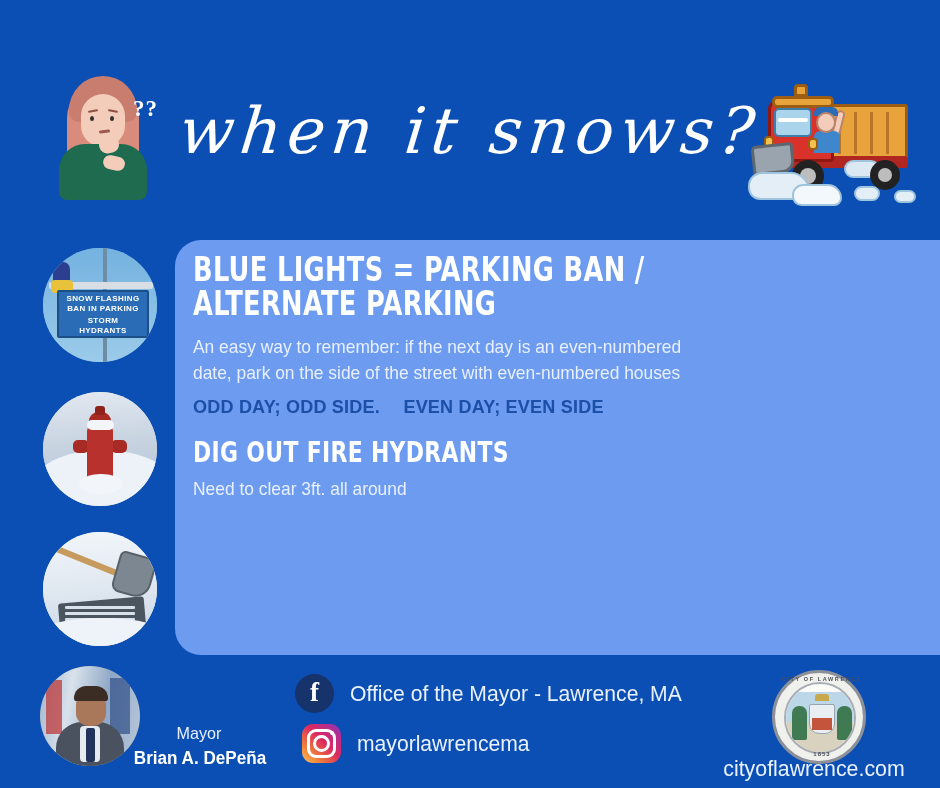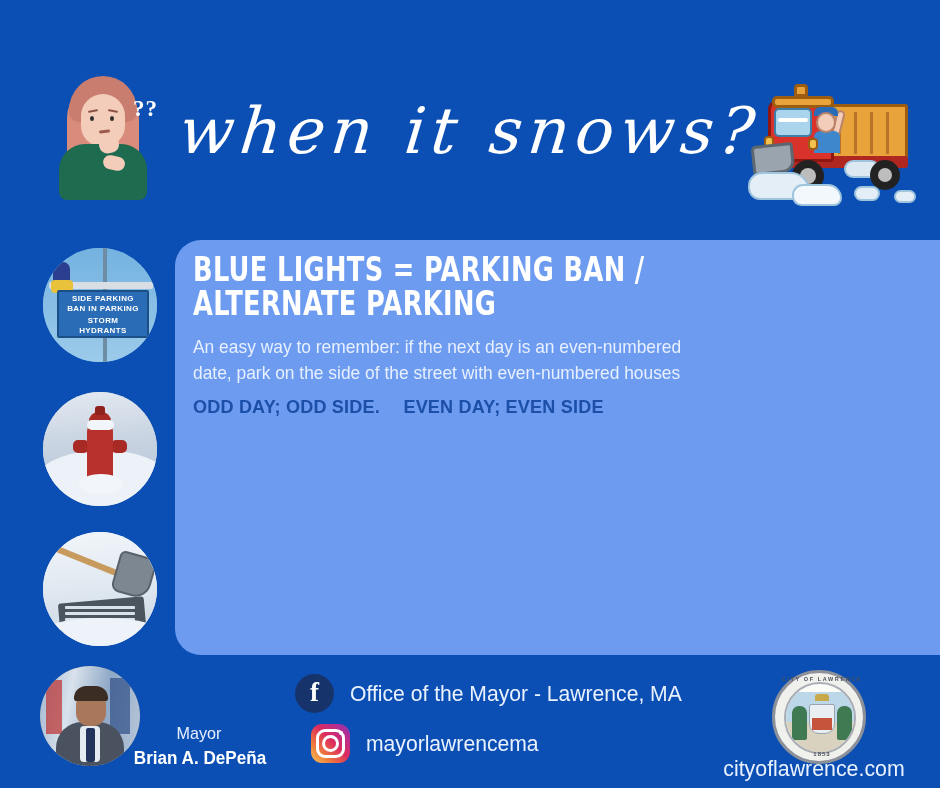--- a/index.html
+++ b/index.html
@@ -242,21 +242,21 @@
     color:#E8F0FF; transform:scaleX(0.95); transform-origin:center;
   }
   #mayor-name {
     position:absolute; left:112px; top:748px; width:176px; text-align:center;
     font-family:"Liberation Sans", sans-serif; font-size:18px; font-weight:700;
     color:#ffffff; transform:scaleX(0.95); transform-origin:center;
   }
 
   .social-row { position:absolute; display:flex; align-items:center; }
   #fb-row { left:295px; top:674px; }
-  #ig-row { left:311px; top:724px; }
+  #ig-row { left:302px; top:724px; }
 
   .fb-icon {
     width:39px; height:39px; border-radius:50%;
     background:#16346B; position:relative; flex:0 0 auto;
   }
   .fb-icon .f {
     position:absolute; left:0; top:0; width:39px; height:39px;
     display:flex; align-items:center; justify-content:center;
     font-family:"Liberation Serif", serif; font-weight:700; font-size:27px;
     color:#ffffff; line-height:1; padding-bottom:2px;
@@ -379,21 +379,21 @@
 </div>
 
 <div class="photo" id="photo1">
   <div class="sky"></div>
   <div class="pole"></div>
   <div class="bar"></div>
   <div class="beacon"></div>
   <div class="beacon-b"></div>
   <div class="sign"></div>
   <div class="t1">
-    <span>SIDE PARKING</span><br>
+    <span>SNOW FLASHING</span><br>
     <span>BAN IN PARKING</span>
   </div>
   <div class="t2">
     <span>STORM</span><br>
     <span>HYDRANTS</span>
   </div>
 </div>
 
 <div class="photo" id="photo2">
   <div class="snowbg"></div>
@@ -422,20 +422,24 @@
 
   <div class="section" id="sec1">
     <div class="sec-head">BLUE LIGHTS = PARKING BAN / ALTERNATE PARKING</div>
     <div class="sec-body">
       <div>An easy way to remember: if the next day is an even-numbered</div>
       <div>date, park on the side of the street with even-numbered houses</div>
     </div>
     <div id="sec1-emphasis">ODD DAY; ODD SIDE.  EVEN DAY; EVEN SIDE</div>
   </div>
 
+  <div class="section" id="sec2">
+    <div class="sec-head">DIG OUT FIRE HYDRANTS</div>
+    <div class="sec-body">Need to clear 3ft. all around</div>
+  </div>
 
 
 </div>
 
 <div id="footer"></div>
 
 <div id="mayor-photo">
   <div class="flagbg"></div>
   <div class="flag-red"></div>
   <div class="flag-blue"></div>

